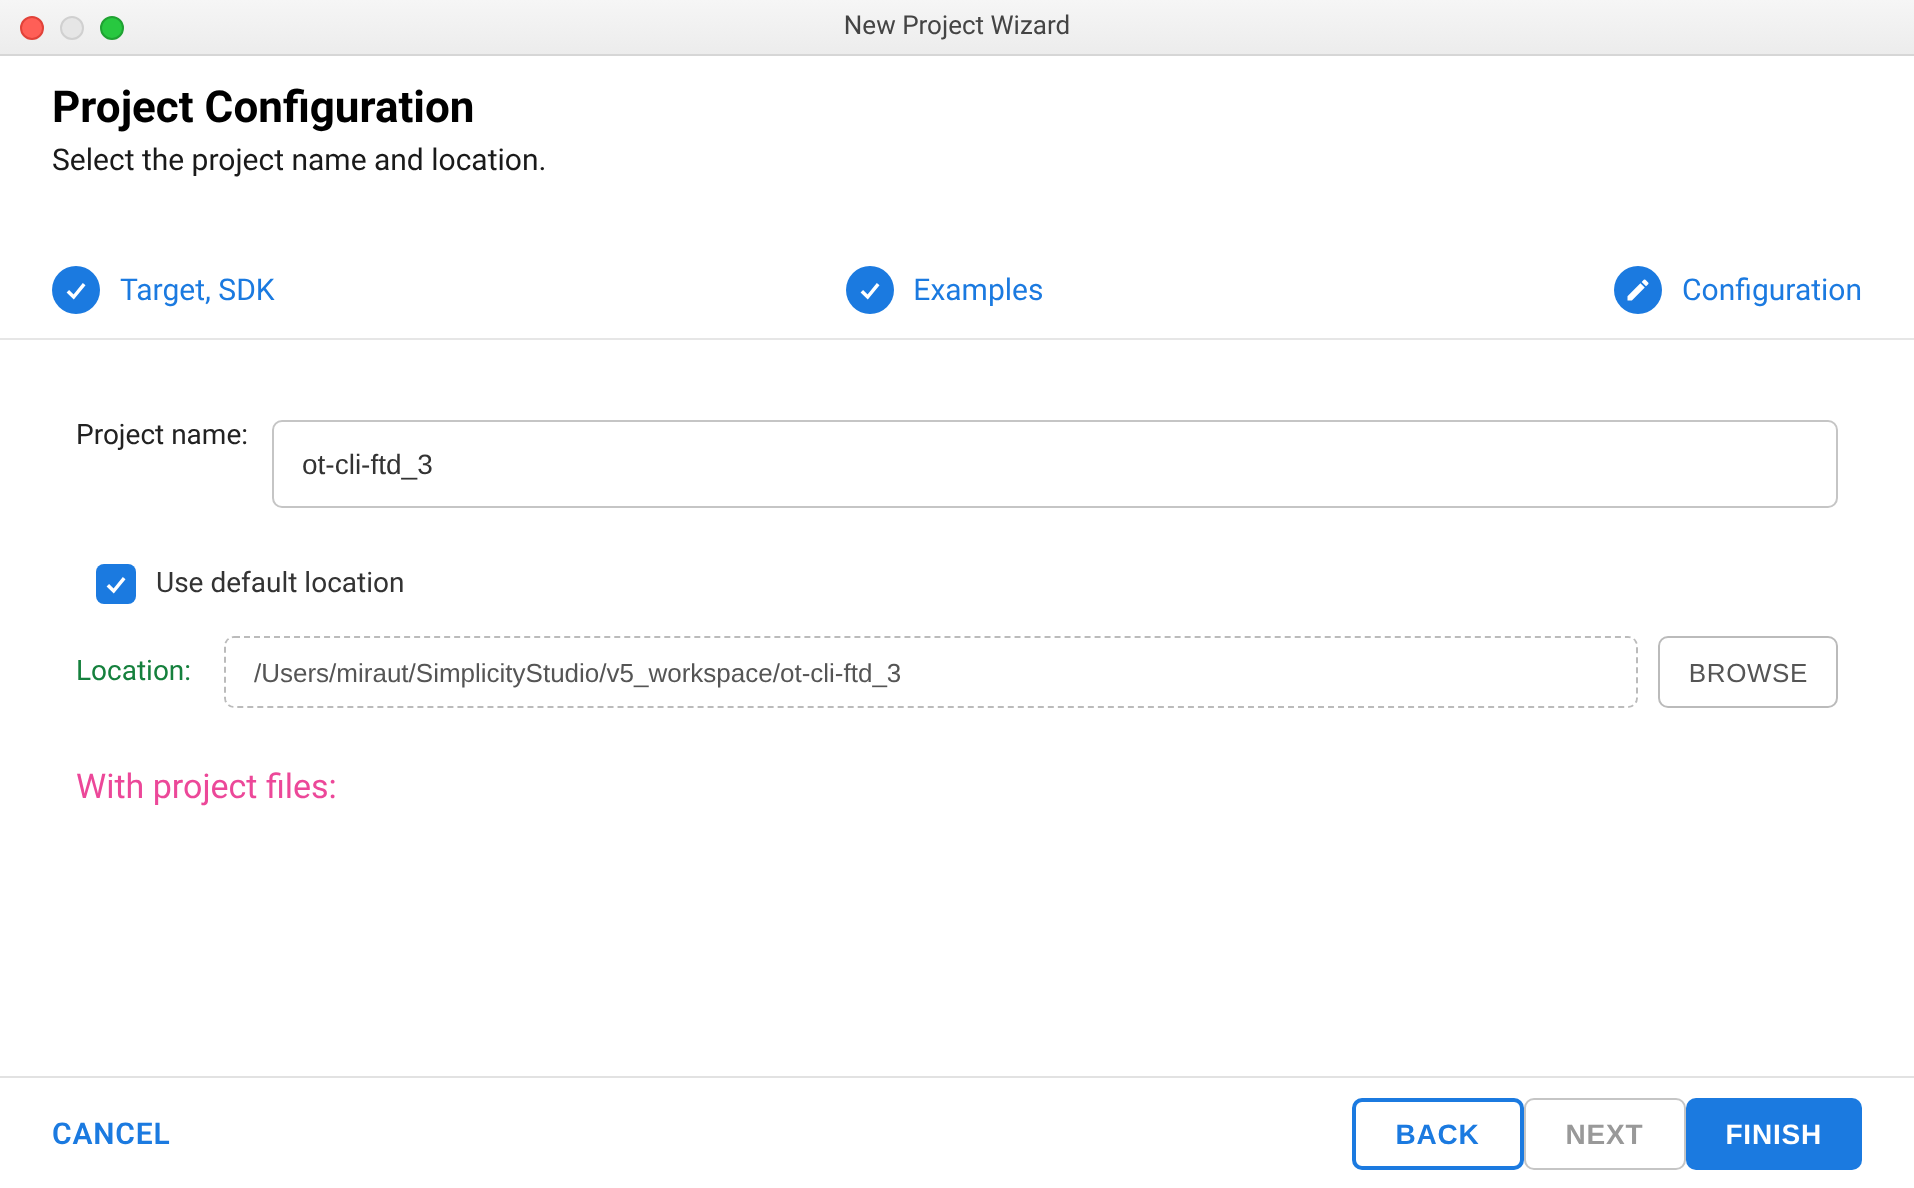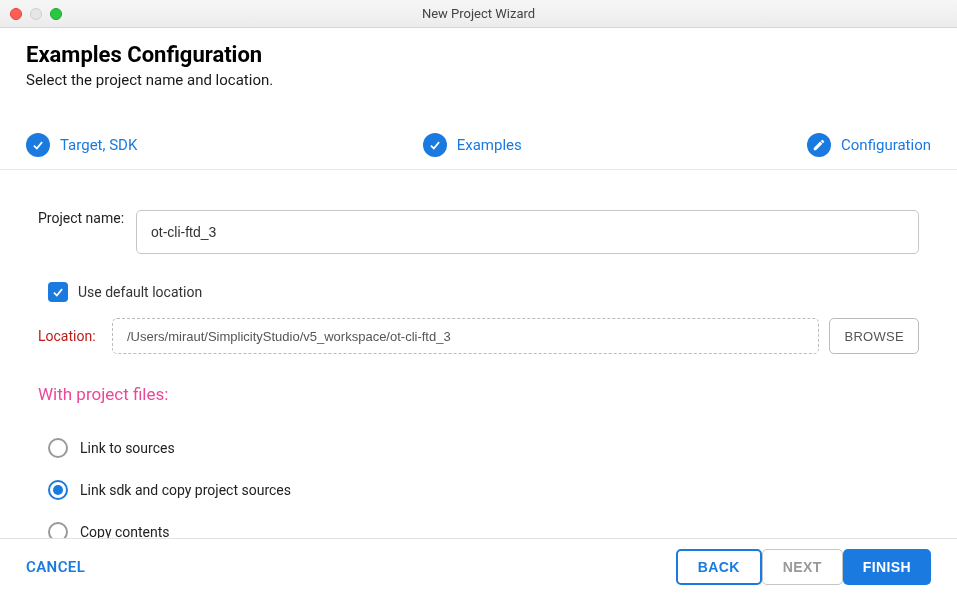--- a/index.html
+++ b/index.html
@@ -115,21 +115,21 @@
       justify-content: center;
       cursor: pointer;
     }
     .checkbox svg { width: 14px; height: 14px; }
     .location-row {
       display: flex;
       align-items: center;
       gap: 10px;
       margin-bottom: 30px;
     }
-    .location-label { width: 64px; font-size: 14px; color: #b91c1c; }
+    .location-label { width: 64px; font-size: 14px; color: #15803d; }
     .location-input {
       flex: 1;
       height: 36px;
       border: 1px dashed #bbb;
       border-radius: 5px;
       padding: 0 14px;
       font-size: 13px;
       color: #555;
       background: transparent;
     }
@@ -233,21 +233,21 @@
 <div class="titlebar">
   <div class="traffic-lights">
     <div class="tl red"></div>
     <div class="tl yellow"></div>
     <div class="tl green"></div>
   </div>
   <div class="titlebar-title">New Project Wizard</div>
 </div>
 
 <div class="header">
-  <h1>Examples Configuration</h1>
+  <h1>Project Configuration</h1>
   <div class="subtitle">Select the project name and location.</div>
 </div>
 
 <div class="steps">
   <div class="step">
     <span class="step-icon">
       <svg viewBox="0 0 24 24" fill="none" stroke="#fff" stroke-width="3">
           <polyline points="5,13 10,18 19,7"></polyline>
         </svg>
     </span>
@@ -290,40 +290,20 @@
   </div>
 
   <div class="location-row">
     <div class="location-label">Location:</div>
     <input class="location-input" type="text" disabled="" value="/Users/miraut/SimplicityStudio/v5_workspace/ot-cli-ftd_3" style="">
     <button class="browse-btn">BROWSE</button>
   </div>
 
   <div class="section-label">With project files:</div>
 
-  <div class="radio-group">
-    <div class="radio-item">
-      <div class="radio-circle">
-          <div class="radio-dot"></div>
-        </div>
-      <span class="radio-label">Link to sources</span>
-    </div>
-    <div class="radio-item">
-      <div class="radio-circle selected">
-          <div class="radio-dot"></div>
-        </div>
-      <span class="radio-label">Link sdk and copy project sources</span>
-    </div>
-    <div class="radio-item">
-      <div class="radio-circle">
-          <div class="radio-dot"></div>
-        </div>
-      <span class="radio-label">Copy contents</span>
-    </div>
-  </div>
 
 </div>
 
 <div class="footer">
   <span class="cancel-link">CANCEL</span>
   <div class="fspacer"></div>
   <button class="btn btn-outline">BACK</button>
   <button class="btn btn-disabled">NEXT</button>
   <button class="btn btn-primary">FINISH</button>
 </div>

